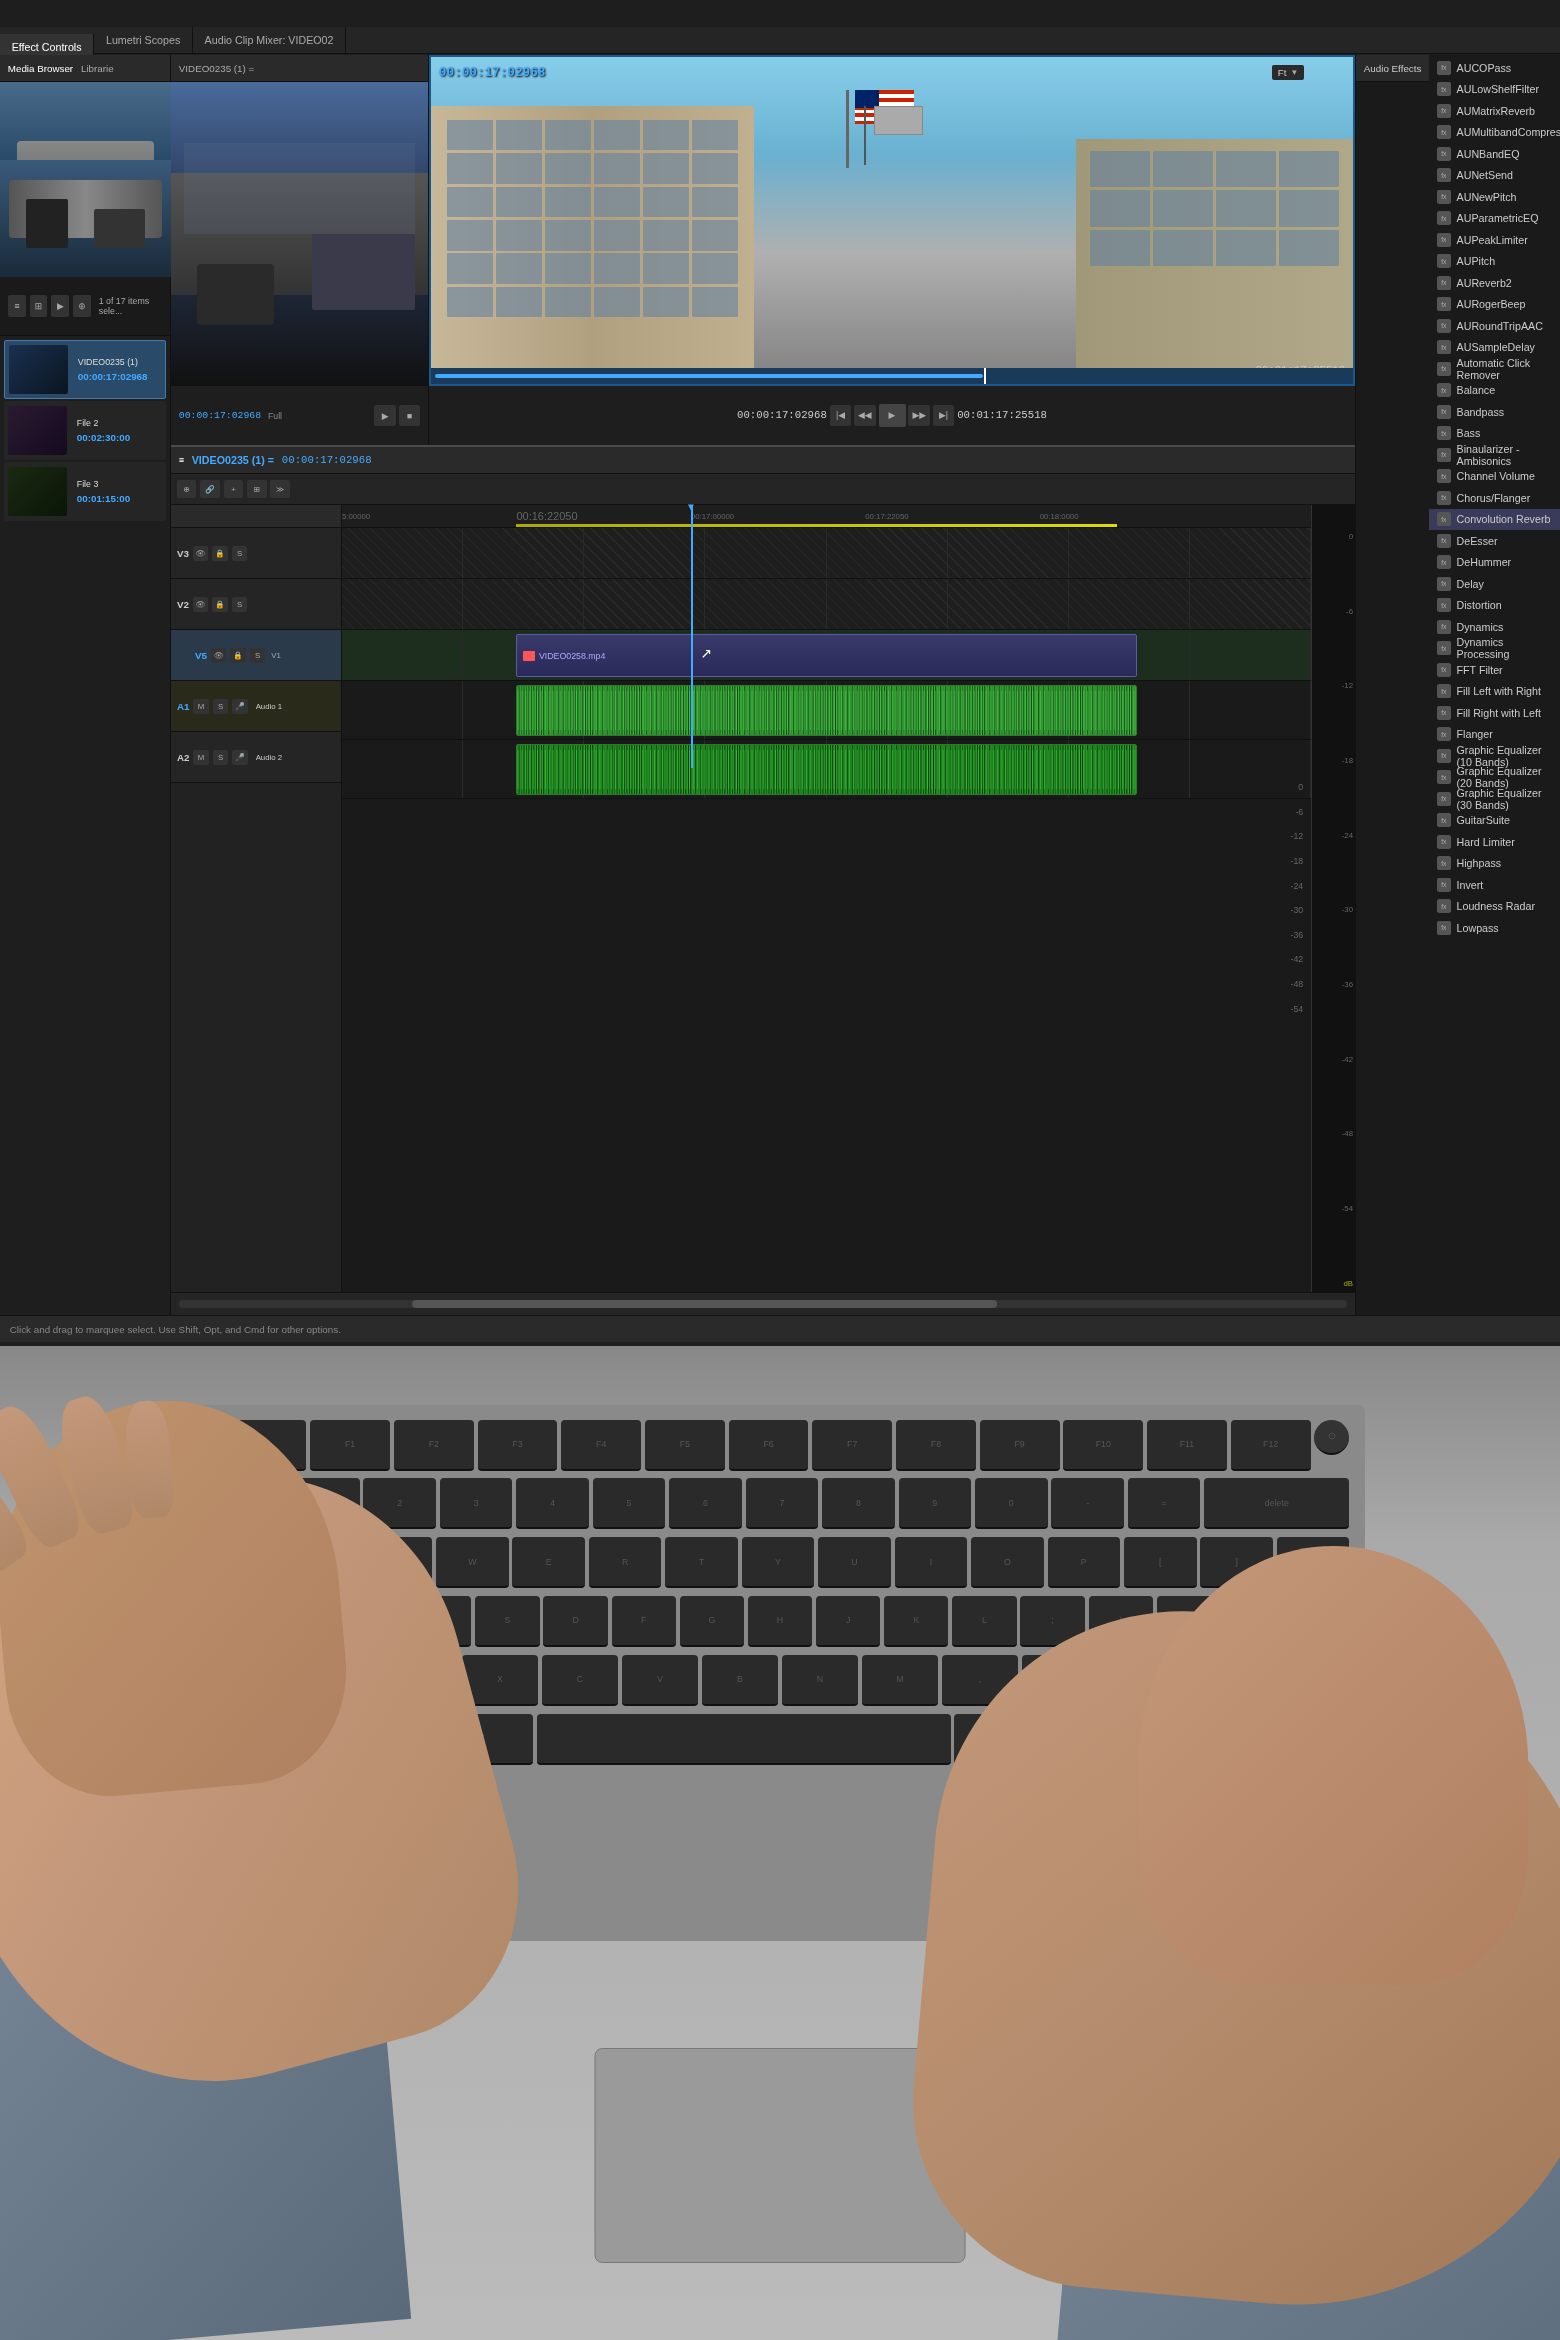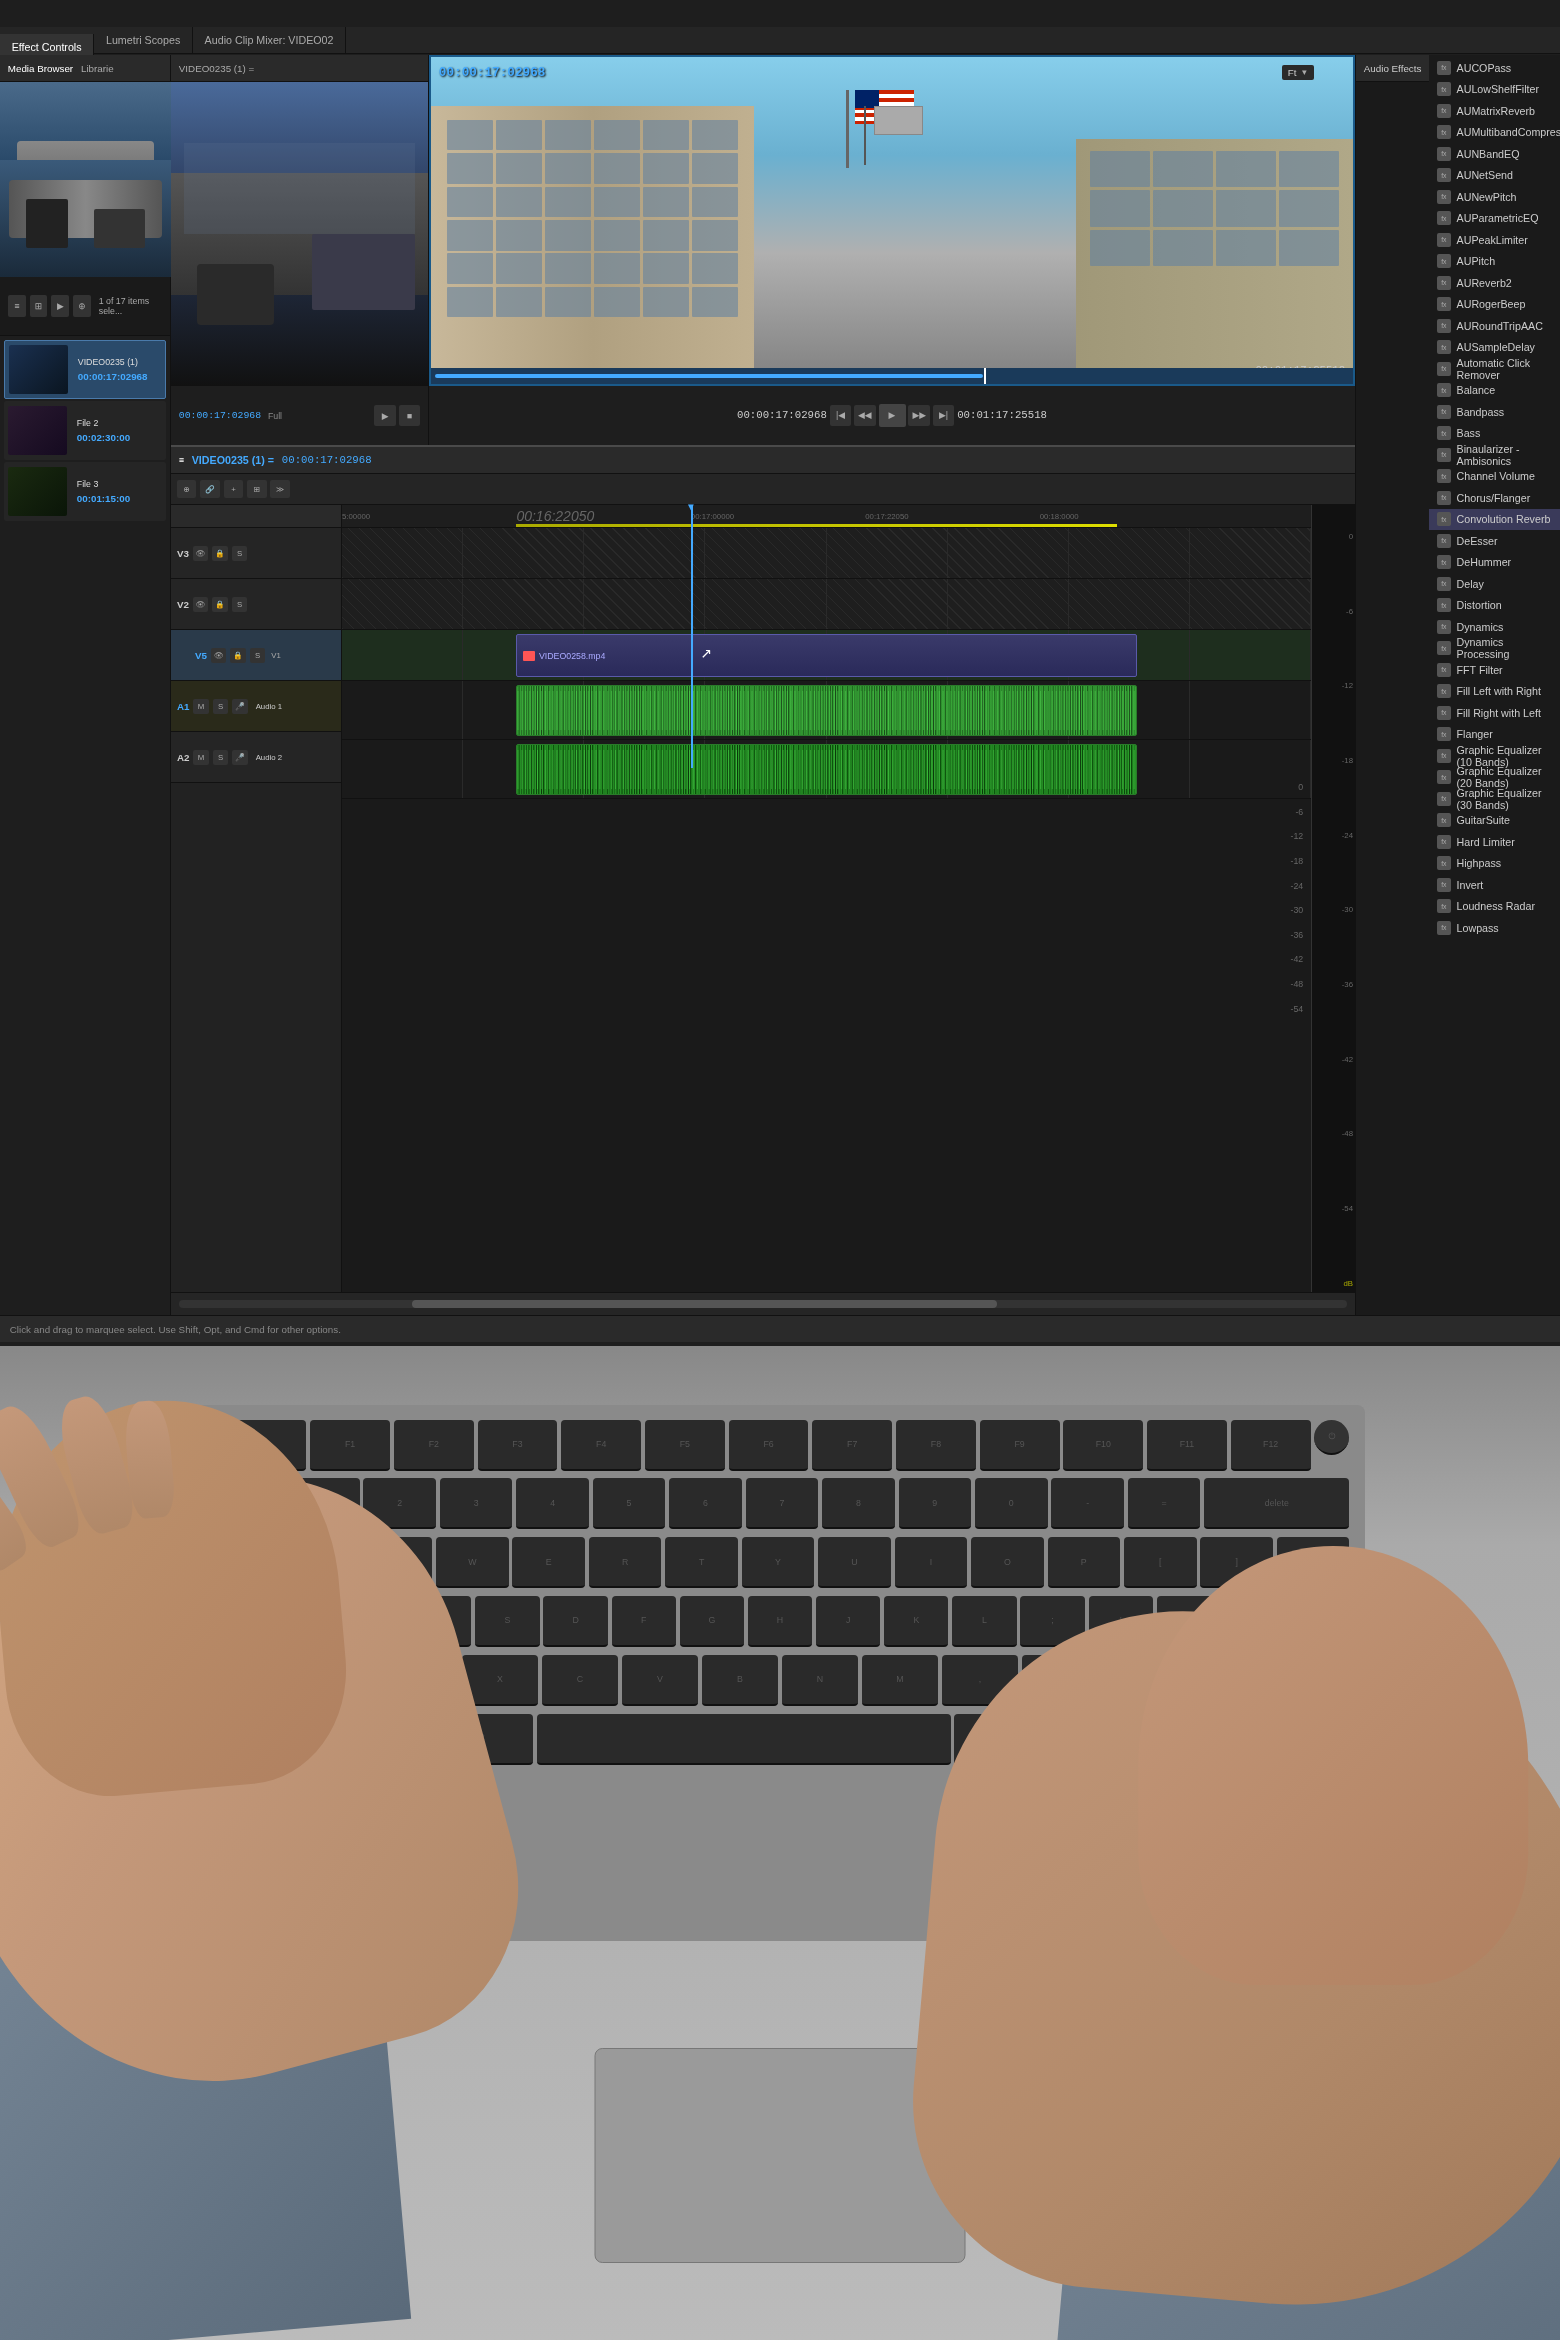--- a/index.html
+++ b/index.html
@@ -1073,21 +1073,21 @@
               <div class="flag-pole"></div>
               <div class="flag">
                 <div style="position:absolute;top:0;left:0;right:0;bottom:0;background:repeating-linear-gradient(to bottom,#cc2200 0px,#cc2200 3.9px,#fff 3.9px,#fff 7.8px);"></div>
                 <div style="position:absolute;top:0;left:0;width:40%;height:55%;background:#002266;"></div>
               </div>
               <div style="position:absolute;top:15%;left:47%;width:2px;height:59px;background:#555;"></div>
               <div style="position:absolute;top:15%;left:48%;width:49px;height:29px;background:#aaa;border:1px solid #888;"></div>
             </div>
             <div class="timecode-overlay">00:00:17:02968</div>
 
-            <div style="position:absolute;top:7.8px;right:39px;background:#2a2a2a;padding:2px 5.9px;border-radius:2px;display:flex;align-items:center;gap:3.9px;">
+            <div style="position:absolute;top:7.8px;right:49px;background:#2a2a2a;padding:2px 5.9px;border-radius:2px;display:flex;align-items:center;gap:3.9px;">
               <span style="color:#ccc;font-size:9.8px;">Ft</span>
               <span style="color:#aaa;font-size:7.8px;">▼</span>
             </div>
 
             <div style="position:absolute;bottom:7.8px;right:7.8px;color:#ccc;font-size:10.7px;font-family:'Courier New',monospace;">00:01:17:25518</div>
 
             <div style="position:absolute;bottom:0;left:0;right:0;height:15.6px;background:#1a3a5a;display:flex;align-items:center;padding:0 3.9px;">
               <div style="width:60%;height:3.9px;background:#4af;border-radius:2px;"></div>
               <div style="position:absolute;left:60%;top:0;bottom:0;width:2px;background:#fff;"></div>
             </div>
@@ -1169,21 +1169,21 @@
                 <div style="color:#ccc;font-size:7.8px;">Audio 2</div>
               </div>
             </div>
           </div>
 
           <div class="track-content-area">
 
             <div class="ruler-row">
               <div style="position:absolute;top:0;left:0;right:0;bottom:0;display:flex;align-items:center;padding:0 3.9px;gap:0;">
                 <span style="color:#666;font-size:7.8px;position:absolute;left:0;">5:00000</span>
-                <span style="color:#666;font-size:14px;position:absolute;left:18%;font-style:italic;">00:16:22050</span>
+                <span style="color:#666;font-size:11px;position:absolute;left:18%;">00:16:22050</span>
                 <span style="color:#666;font-size:7.8px;position:absolute;left:36%;">00:17:00000</span>
                 <span style="color:#666;font-size:7.8px;position:absolute;left:54%;">00:17:22050</span>
                 <span style="color:#666;font-size:7.8px;position:absolute;left:72%;">00:18:0000</span>
               </div>
 
               <div style="position:absolute;bottom:0;left:18%;right:20%;height:3.9px;background:linear-gradient(to right,#aaaa00,#dddd00);"></div>
 
               <div class="playhead" style="left:36%;height:263px;"></div>
             </div>
 

